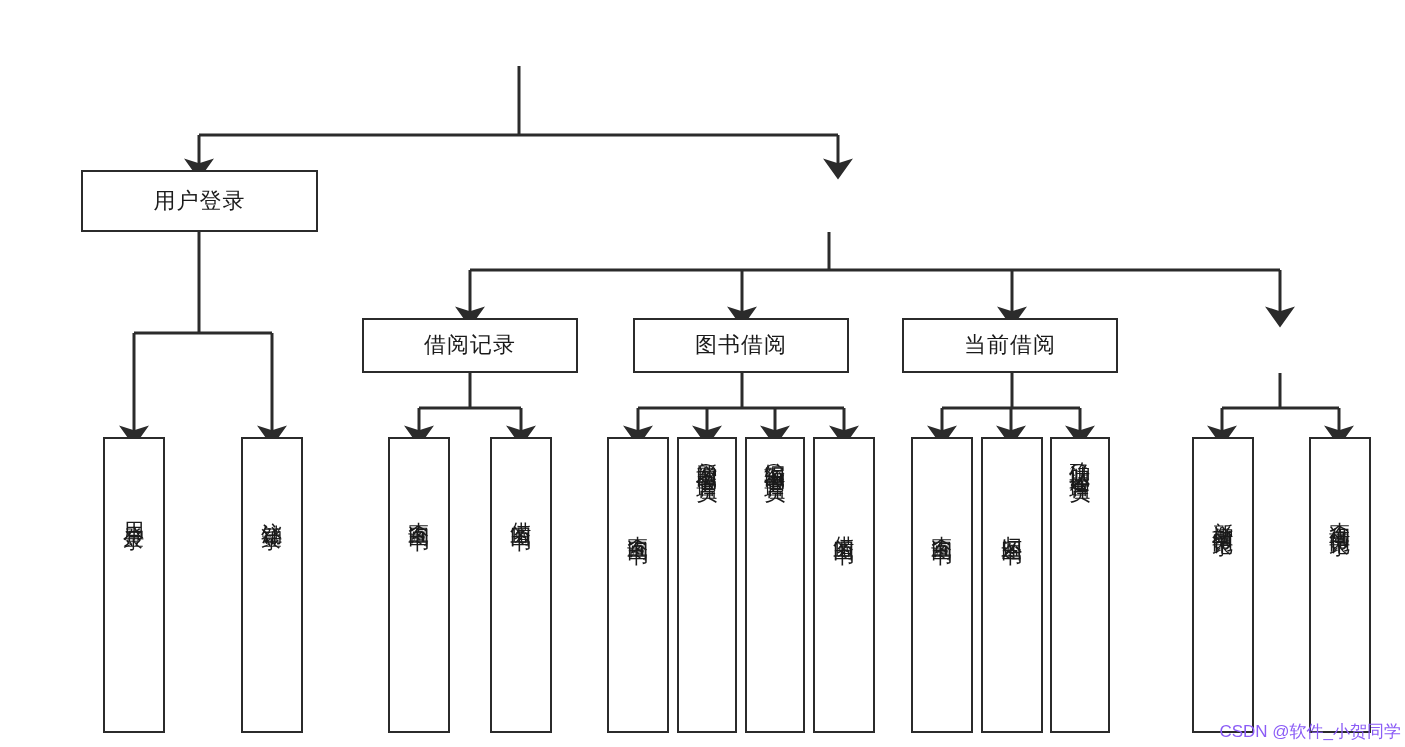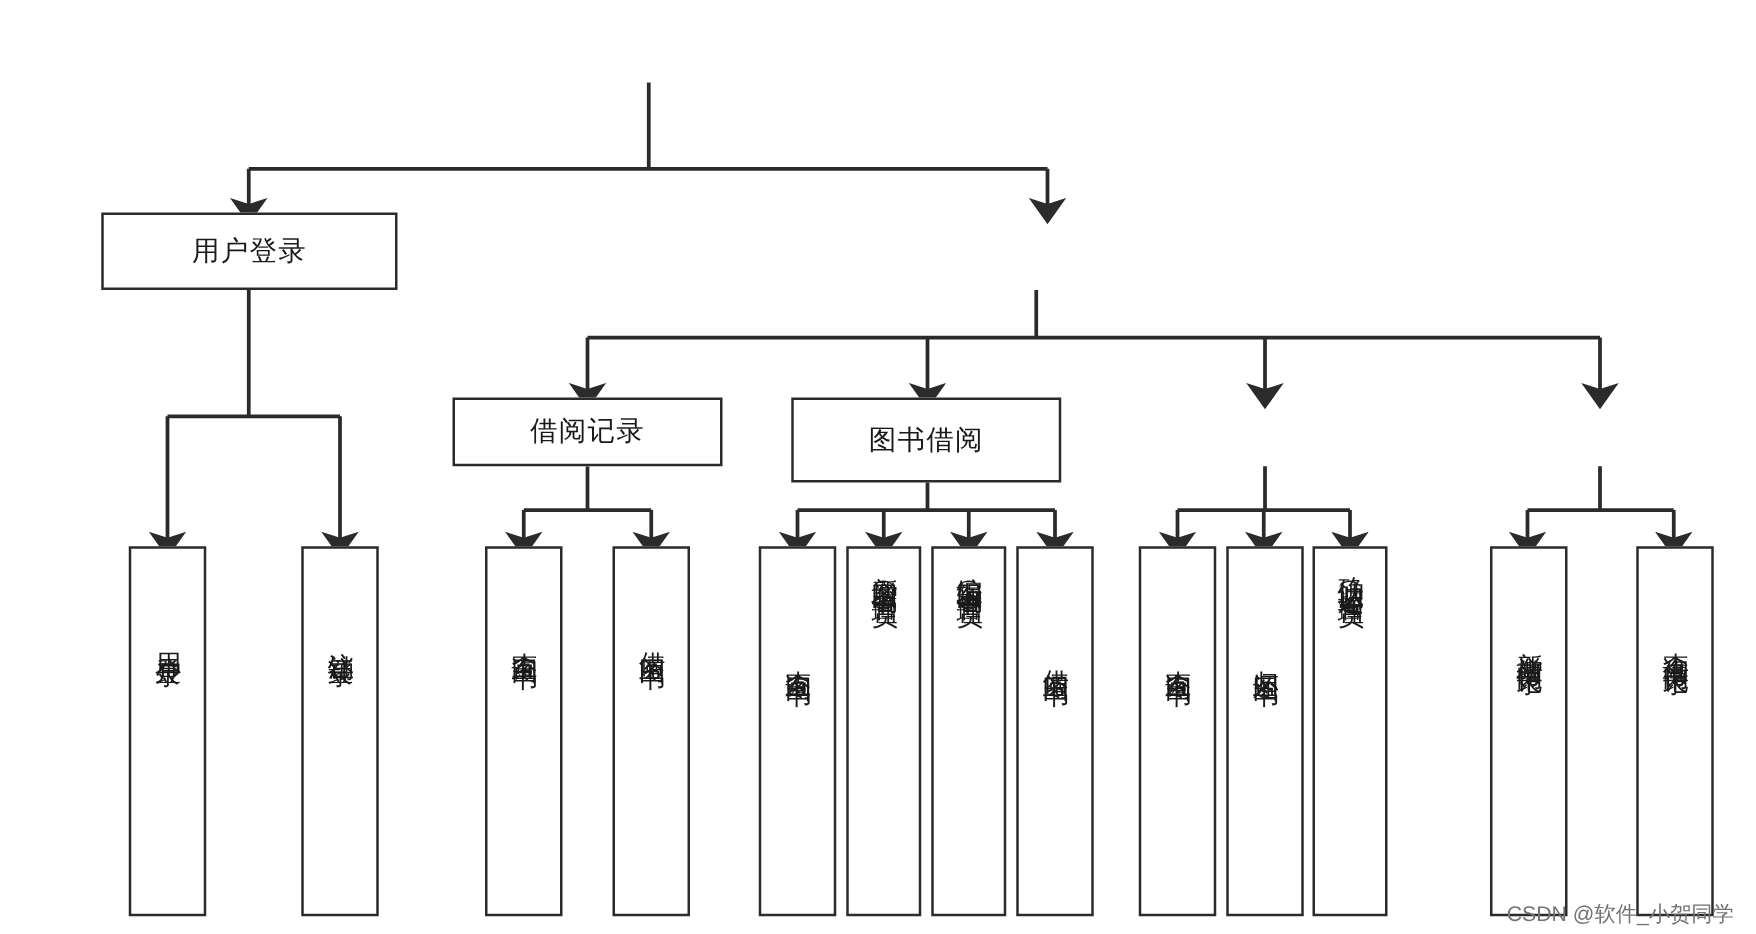--- a/index.html
+++ b/index.html
@@ -66,24 +66,24 @@
     white-space: nowrap;
   }
   .node.vert.mid .label {
     padding-top: 60px;
   }
   .node.vert.mid2 .label {
     padding-top: 74px;
   }
   .watermark {
     position: absolute;
-    right: 18px;
+    right: 4px;
     bottom: 4px;
     font-size: 17px;
-    color: #737373;
+    color: #8b5cf6;
     z-index: 5;
     white-space: nowrap;
   }
 </style>
 </head>
 <body>
 
 <div id="canvas">
 
   <svg id="edges" viewBox="0 0 1405 747" width="1405" height="747" xmlns="http://www.w3.org/2000/svg">
@@ -140,24 +140,27 @@
 
   <div class="node horiz" style="left:81px; top:170px; width:237px; height:62px;">
     <span class="label">用户登录</span>
   </div>
 
 
   <div class="node horiz" style="left:362px; top:318px; width:216px; height:55px;">
     <span class="label">借阅记录</span>
   </div>
 
-  <div class="node horiz" style="left:633px; top:318px; width:216px; height:68px;">
+  <div class="node horiz" style="left:633px; top:318px; width:216px; height:55px;">
     <span class="label">图书借阅</span>
   </div>
 
+  <div class="node horiz" style="left:902px; top:318px; width:216px; height:55px;">
+    <span class="label">当前借阅</span>
+  </div>
 
 
   <div class="node vert mid" style="left:103px; top:437px; width:62px; height:296px;">
     <span class="label">用户登录</span>
   </div>
 
   <div class="node vert mid" style="left:241px; top:437px; width:62px; height:296px;">
     <span class="label">注销登录</span>
   </div>
 

